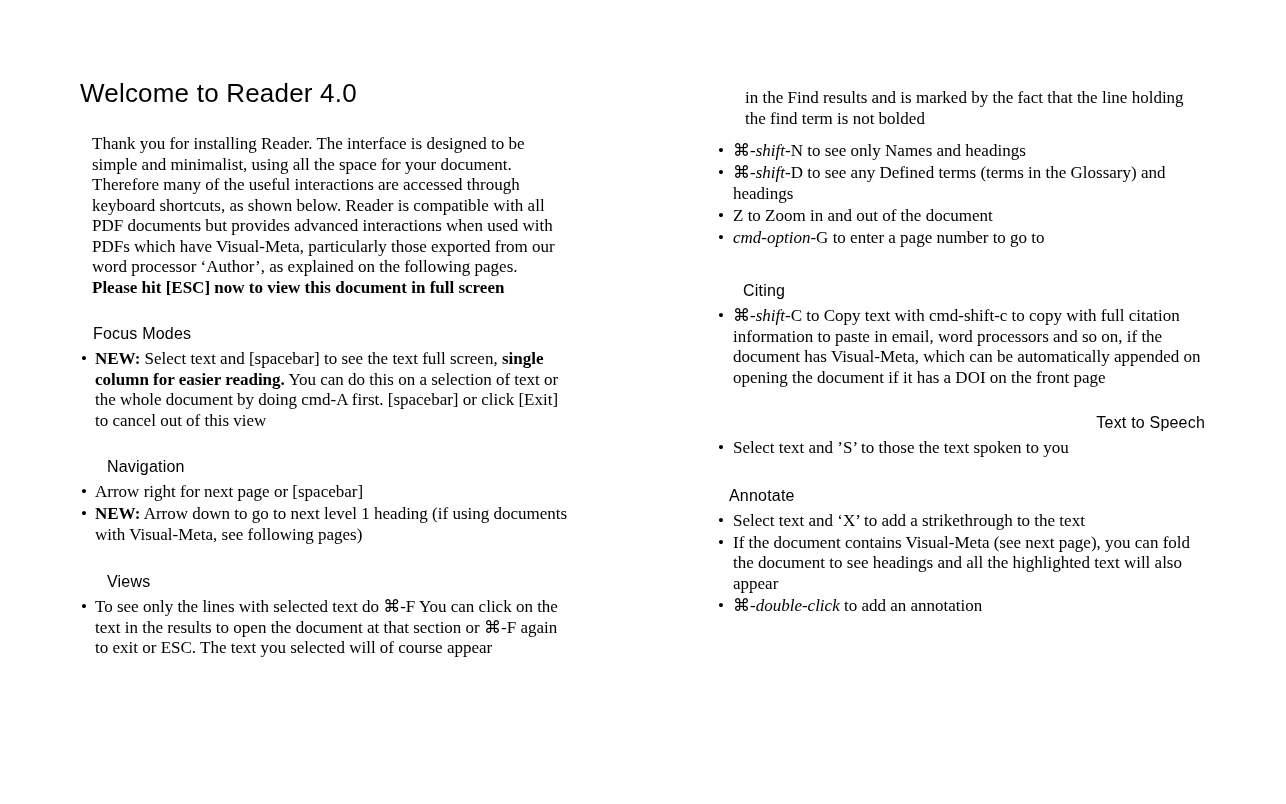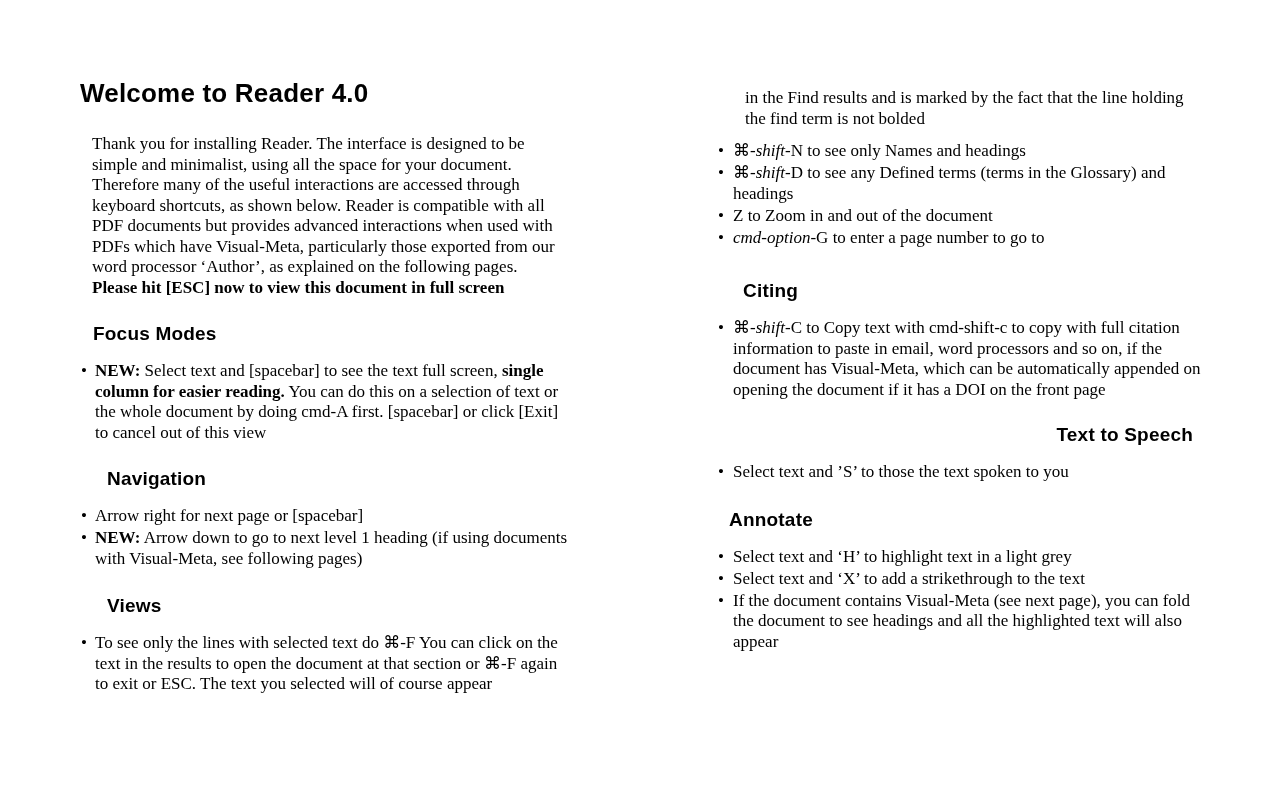--- a/index.html
+++ b/index.html
@@ -17,30 +17,30 @@
   .page {
     position: absolute;
     top: 0;
   }
   .page-left  { left: 80px;  top: 78px; width: 494px; }
   .page-right { left: 717px; top: 76px; width: 492px; }
 
   h1 {
     margin: 0;
     font-family: "Liberation Sans", sans-serif;
-    font-weight: 700;
+    font-weight: 400;
     font-size: 26px;
     line-height: 30px;
     letter-spacing: 0.2px;
   }
   h2 {
-    margin: 16px;
+    margin: 4px;
     font-family: "Liberation Sans", sans-serif;
-    font-weight: 700;
-    font-size: 19px;
+    font-weight: 400;
+    font-size: 16px;
     line-height: 22px;
     letter-spacing: 0.2px;
   }
   p { margin: 12px; }
 
   .intro { margin-top: 26px; }
 
   ul.bullets {
     list-style: none;
     margin: 0;
@@ -120,17 +120,17 @@
     <li><span>⌘-</span><span class="i">shift</span><span>-C to Copy text with cmd-shift-c to copy with full citation information to paste in email, word processors and so on, if the document has Visual-Meta, which can be automatically appended on opening the document if it has a DOI on the front page</span></li>
   </ul>
 
   <h2 class="h-tts">Text to Speech</h2>
   <ul class="bullets ul-tts">
     <li><span>Select text and ’S’ to those the text spoken to you</span></li>
   </ul>
 
   <h2 class="h-annot">Annotate</h2>
   <ul class="bullets ul-annot">
-    <li><span>Select text and ‘H’ to highlight text in a light grey</span></li>
     <li><span>Select text and ‘X’ to add a strikethrough to the text</span></li>
     <li><span>If the document contains Visual-Meta (see next page), you can fold the document to see headings and all the highlighted text will also appear</span></li>
+    <li><span>⌘-</span><span class="i">double-click</span><span> to add an annotation</span></li>
   </ul>
 </div>
 
 </body></html>

